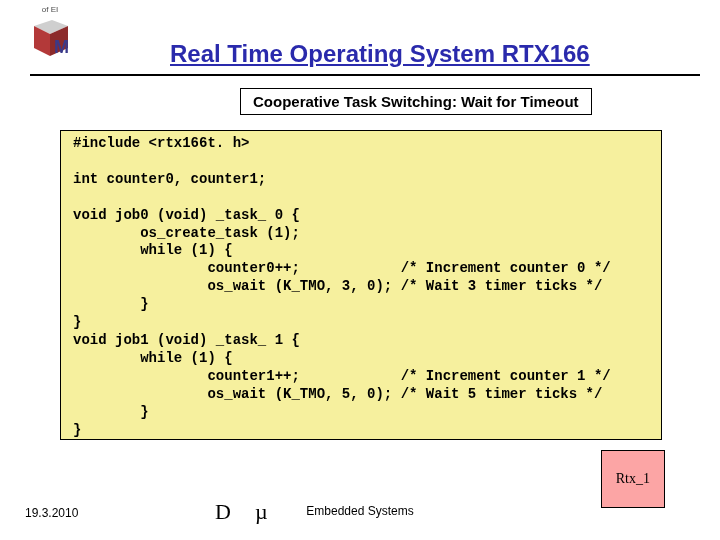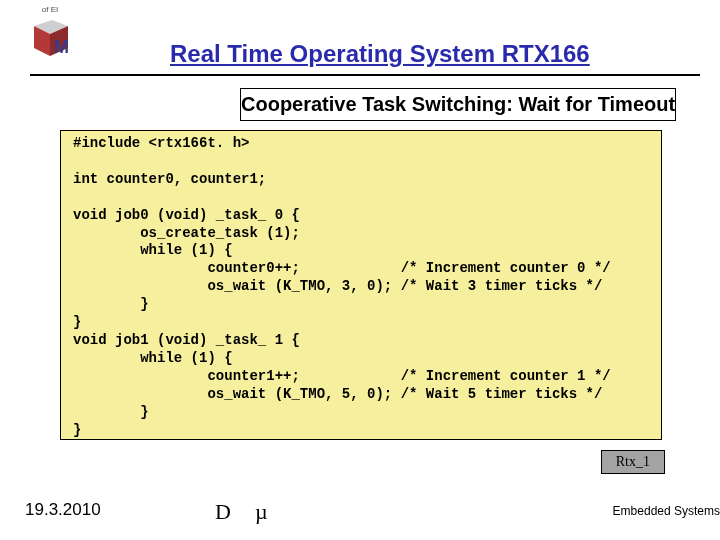--- a/index.html
+++ b/index.html
@@ -63,23 +63,23 @@
     text-decoration: underline;
     white-space: nowrap;
     text-align: right;
   }
   .subtitle-box {
     position: absolute;
     left: 240px;
     top: 88px;
     background: #ffffff;
     border: 1px solid #000;
-    padding: 4px 0;
+    padding: 4px 12px;
     font-weight: bold;
-    font-size: 20px;
+    font-size: 15px;
   }
   .code-box {
     position: absolute;
     left: 60px;
     top: 130px;
     width: 602px;
     height: 310px;
     background: #f6f09e;
     border: 1px solid #000;
     padding: 4px 12px;
@@ -88,52 +88,52 @@
     font-size: 14px;
     font-weight: bold;
     line-height: 1.28;
     white-space: pre;
     overflow: hidden;
   }
   .tag-box {
     position: absolute;
     right: 55px;
     top: 450px;
-    background: #a3a3a3;
+    background: #fca5a5;
     border: 1px solid #000;
-    padding: 3px 14px;
+    padding: 20px 14px;
     font-size: 14px;
     font-family: "Times New Roman", serif;
   }
   .footer-date {
     position: absolute;
     left: 25px;
     bottom: 20px;
-    font-size: 17px;
+    font-size: 12px;
   }
   .footer-d {
     position: absolute;
     left: 215px;
     bottom: 15px;
     font-size: 22px;
     font-family: "Times New Roman", serif;
   }
   .footer-mu {
     position: absolute;
     left: 255px;
     bottom: 15px;
     font-size: 22px;
     font-family: "Times New Roman", serif;
   }
   .footer-center {
     position: absolute;
     left: 0;
     right: 0;
     bottom: 22px;
-    text-align: right;
+    text-align: center;
     font-size: 12px;
   }
 </style>
 </head>
 <body>
 
 <div class="slide">
 
   <div class="logo-area">
     <div class="logo-label">of EI</div>

